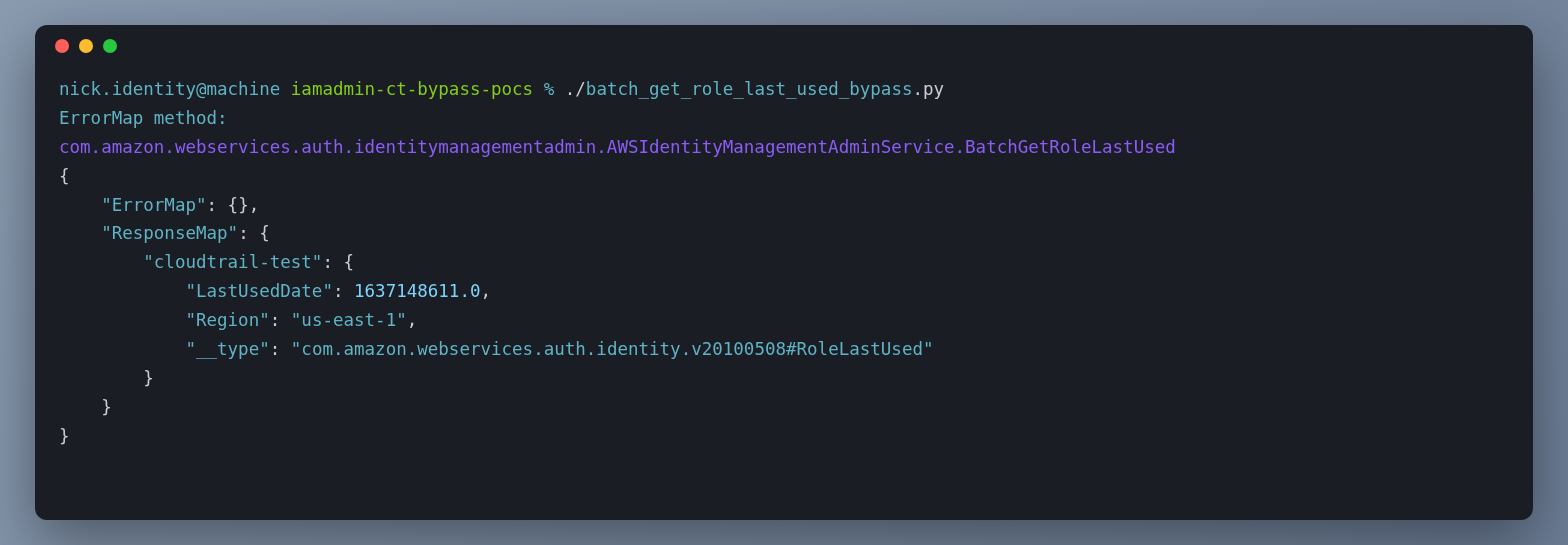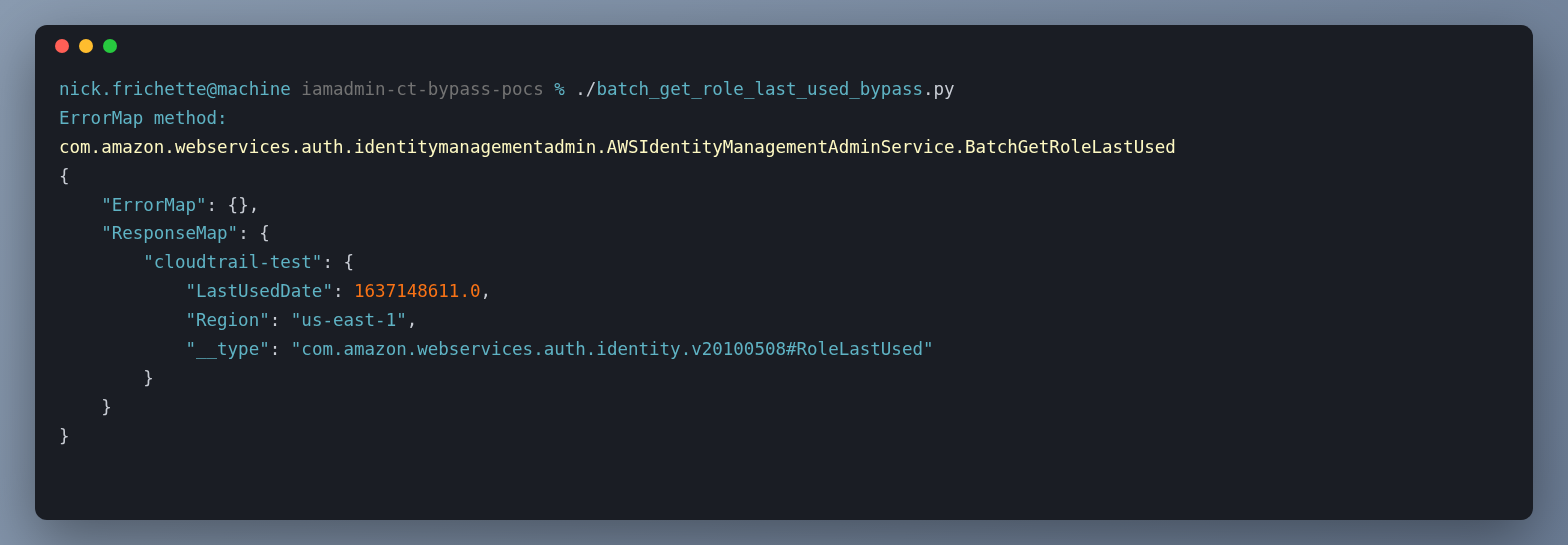--- a/index.html
+++ b/index.html
@@ -44,38 +44,38 @@
     .terminal-content {
       flex: 1;
       padding: 8px 24px 24px 24px;
       font-family: "SF Mono", "Monaco", "Menlo", "Consolas", monospace;
       font-size: 17.5px;
       line-height: 1.65;
       color: #c8ccd4;
       white-space: pre;
     }
     .c-cyan { color: #5fb3c4; }
-    .c-teal { color: #737373; }
-    .c-yellow { color: #fef9c3; }
+    .c-teal { color: #84cc16; }
+    .c-yellow { color: #8b5cf6; }
     .c-key { color: #5fb3c4; }
     .c-string { color: #5fb3c4; }
-    .c-red { color: #f97316; }
+    .c-red { color: #7dd3fc; }
     .c-gray { color: #c8ccd4; }
     .c-brace { color: #c8ccd4; }
   </style>
 </head>
 <body>
 
 <div class="terminal-window">
   <div class="title-bar">
     <div class="traffic-light red"></div>
     <div class="traffic-light yellow"></div>
     <div class="traffic-light green"></div>
   </div>
-  <div class="terminal-content"><span class="c-cyan">nick.frichette@machine</span> <span class="c-teal">iamadmin-ct-bypass-pocs</span> <span class="c-cyan">%</span> <span class="c-gray">./</span><span class="c-cyan">batch_get_role_last_used_bypass</span><span class="c-gray">.py</span>
+  <div class="terminal-content"><span class="c-cyan">nick.identity@machine</span> <span class="c-teal">iamadmin-ct-bypass-pocs</span> <span class="c-cyan">%</span> <span class="c-gray">./</span><span class="c-cyan">batch_get_role_last_used_bypass</span><span class="c-gray">.py</span>
 <span class="c-cyan">ErrorMap method:</span>
 <span class="c-yellow">com.amazon.webservices.auth.identitymanagementadmin.AWSIdentityManagementAdminService.BatchGetRoleLastUsed</span>
 <span class="c-brace">{</span>
     <span class="c-key">"ErrorMap"</span><span class="c-brace">: </span><span class="c-brace">{}</span><span class="c-brace">,</span>
     <span class="c-key">"ResponseMap"</span><span class="c-brace">: </span><span class="c-brace">{</span>
         <span class="c-key">"cloudtrail-test"</span><span class="c-brace">: </span><span class="c-brace">{</span>
             <span class="c-key">"LastUsedDate"</span><span class="c-brace">: </span><span class="c-red">1637148611.0</span><span class="c-brace">,</span>
             <span class="c-key">"Region"</span><span class="c-brace">: </span><span class="c-string">"us-east-1"</span><span class="c-brace">,</span>
             <span class="c-key">"__type"</span><span class="c-brace">: </span><span class="c-string">"com.amazon.webservices.auth.identity.v20100508#RoleLastUsed"</span>
         <span class="c-brace">}</span>

